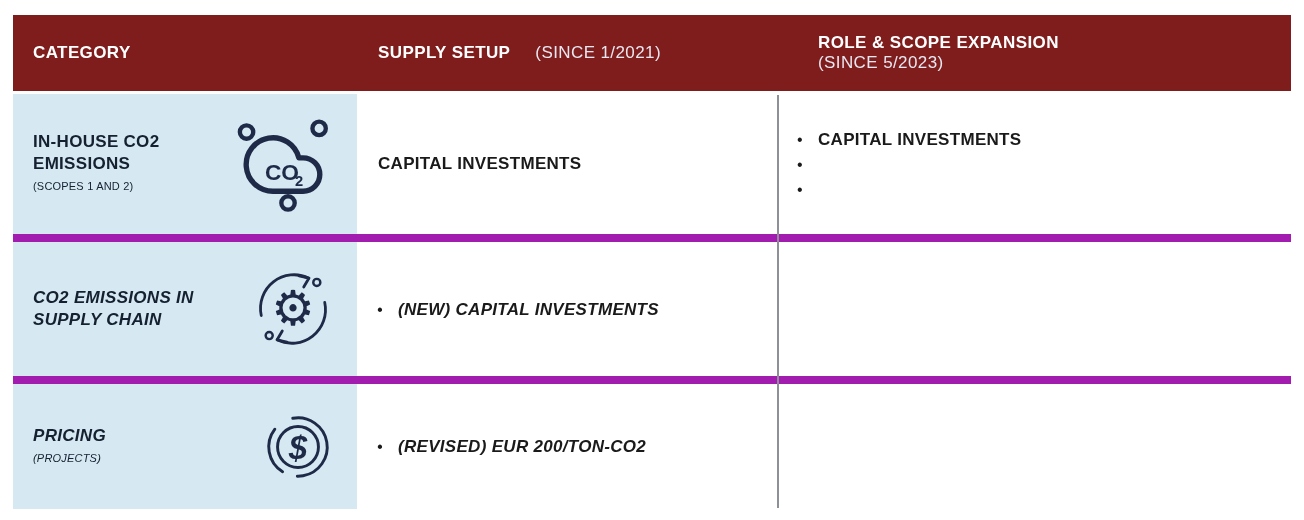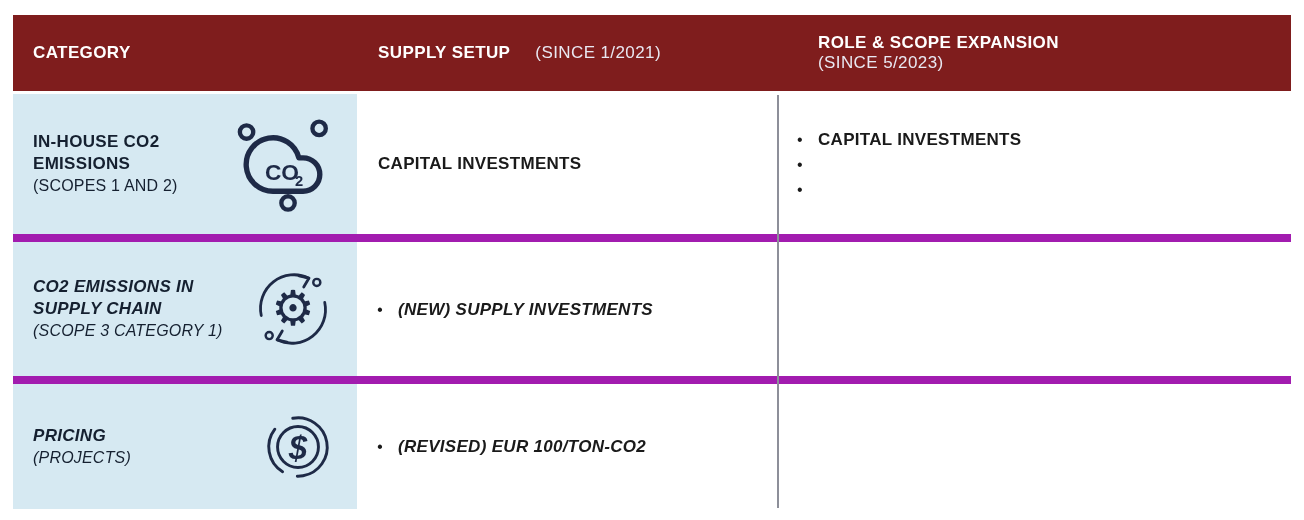--- a/index.html
+++ b/index.html
@@ -29,21 +29,21 @@
   .row-0{height:140px;}
   .row-1{height:142px;}
   .row-2{height:133px;}
   .cell{box-sizing:border-box;}
   .cell-cat{
     width:344px;background:#d6e9f2;display:flex;align-items:center;
     padding:0 22px 0 20px;
   }
   .cat-text{flex:1 1 auto;color:#152030;}
   .cat-title{font-weight:bold;font-size:17px;line-height:22px;letter-spacing:.3px;white-space:pre-line;}
-  .cat-sub{font-weight:400;font-size:16px;line-height:22px;letter-spacing:.2px;}
+  .cat-sub{font-weight:400;font-size:11px;line-height:22px;letter-spacing:.2px;}
   .cat-icon{flex:0 0 auto;margin-left:auto;display:flex;align-items:center;}
   .cell-initial{
     width:420px;display:flex;align-items:center;padding-left:21px;
     font-weight:bold;font-size:17px;color:#1a1a1a;letter-spacing:.3px;
   }
   .cell-exp{
     width:514px;display:flex;flex-direction:column;justify-content:center;padding-left:20px;
   }
   .bullets{list-style:none;margin:0;padding:0;}
   .bullet-item{display:flex;margin:4px 0;color:#1a1a1a;}
@@ -112,39 +112,38 @@
           </li>
         </ul>
       </div>
     </div>
 
     <div class="row row-1">
       <div class="cell cell-cat">
         <div class="cat-text">
           <div class="cat-title">CO2 EMISSIONS IN
 SUPPLY CHAIN</div>
-          <div class="cat-sub">(SCOPE 3 CATEGORY 1)</div>
         </div>
         <div class="cat-icon">
           <svg width="84" height="86" viewBox="0 0 90 90" fill="none">
             <path d="M11 52 A36 36 0 0 1 62 12" stroke="#1e2a47" stroke-width="3" stroke-linecap="round"></path>
             <path d="M62 12 L51.5 9.5 M62 12 L56.5 21.5" stroke="#1e2a47" stroke-width="3" stroke-linecap="round"></path>
             <circle cx="70.5" cy="16.5" r="3.8" stroke="#1e2a47" stroke-width="2.6"></circle>
             <path d="M79 38 A36 36 0 0 1 28 78" stroke="#1e2a47" stroke-width="3" stroke-linecap="round"></path>
             <path d="M28 78 L38.5 80.5 M28 78 L33.5 68.5" stroke="#1e2a47" stroke-width="3" stroke-linecap="round"></path>
             <circle cx="19.5" cy="73.5" r="3.8" stroke="#1e2a47" stroke-width="2.6"></circle>
             <text x="45" y="62" text-anchor="middle" font-size="52" fill="#1e2a47" font-family="DejaVu Sans, sans-serif">⚙</text>
           </svg>
         </div>
       </div>
       <div class="cell cell-exp">
         <ul class="bullets">
           <li class="bullet-item">
             <span class="bullet-dot">•</span>
-            <span class="bullet-text">(NEW) SUPPLY INVESTMENTS</span>
+            <span class="bullet-text">(NEW) CAPITAL INVESTMENTS</span>
           </li>
         </ul>
       </div>
     </div>
 
     <div class="row row-2">
       <div class="cell cell-cat">
         <div class="cat-text">
           <div class="cat-title">PRICING</div>
           <div class="cat-sub">(PROJECTS)</div>
@@ -154,20 +153,20 @@
             <circle cx="38" cy="38" r="21" stroke="#1e2a47" stroke-width="3"></circle>
             <circle cx="38" cy="38" r="30" stroke="#1e2a47" stroke-width="3" stroke-dasharray="100 16 50 22" transform="rotate(-100 38 38)" stroke-linecap="round"></circle>
             <text x="38" y="50" text-anchor="middle" font-size="34" font-weight="bold" fill="#1e2a47" font-family="Liberation Sans, DejaVu Sans, sans-serif">$</text>
           </svg>
         </div>
       </div>
       <div class="cell cell-exp">
         <ul class="bullets">
           <li class="bullet-item">
             <span class="bullet-dot">•</span>
-            <span class="bullet-text">(REVISED) EUR 100/TON-CO2</span>
+            <span class="bullet-text">(REVISED) EUR 200/TON-CO2</span>
           </li>
         </ul>
       </div>
     </div>
 
   </div>
 </div>
 
 </body></html>

